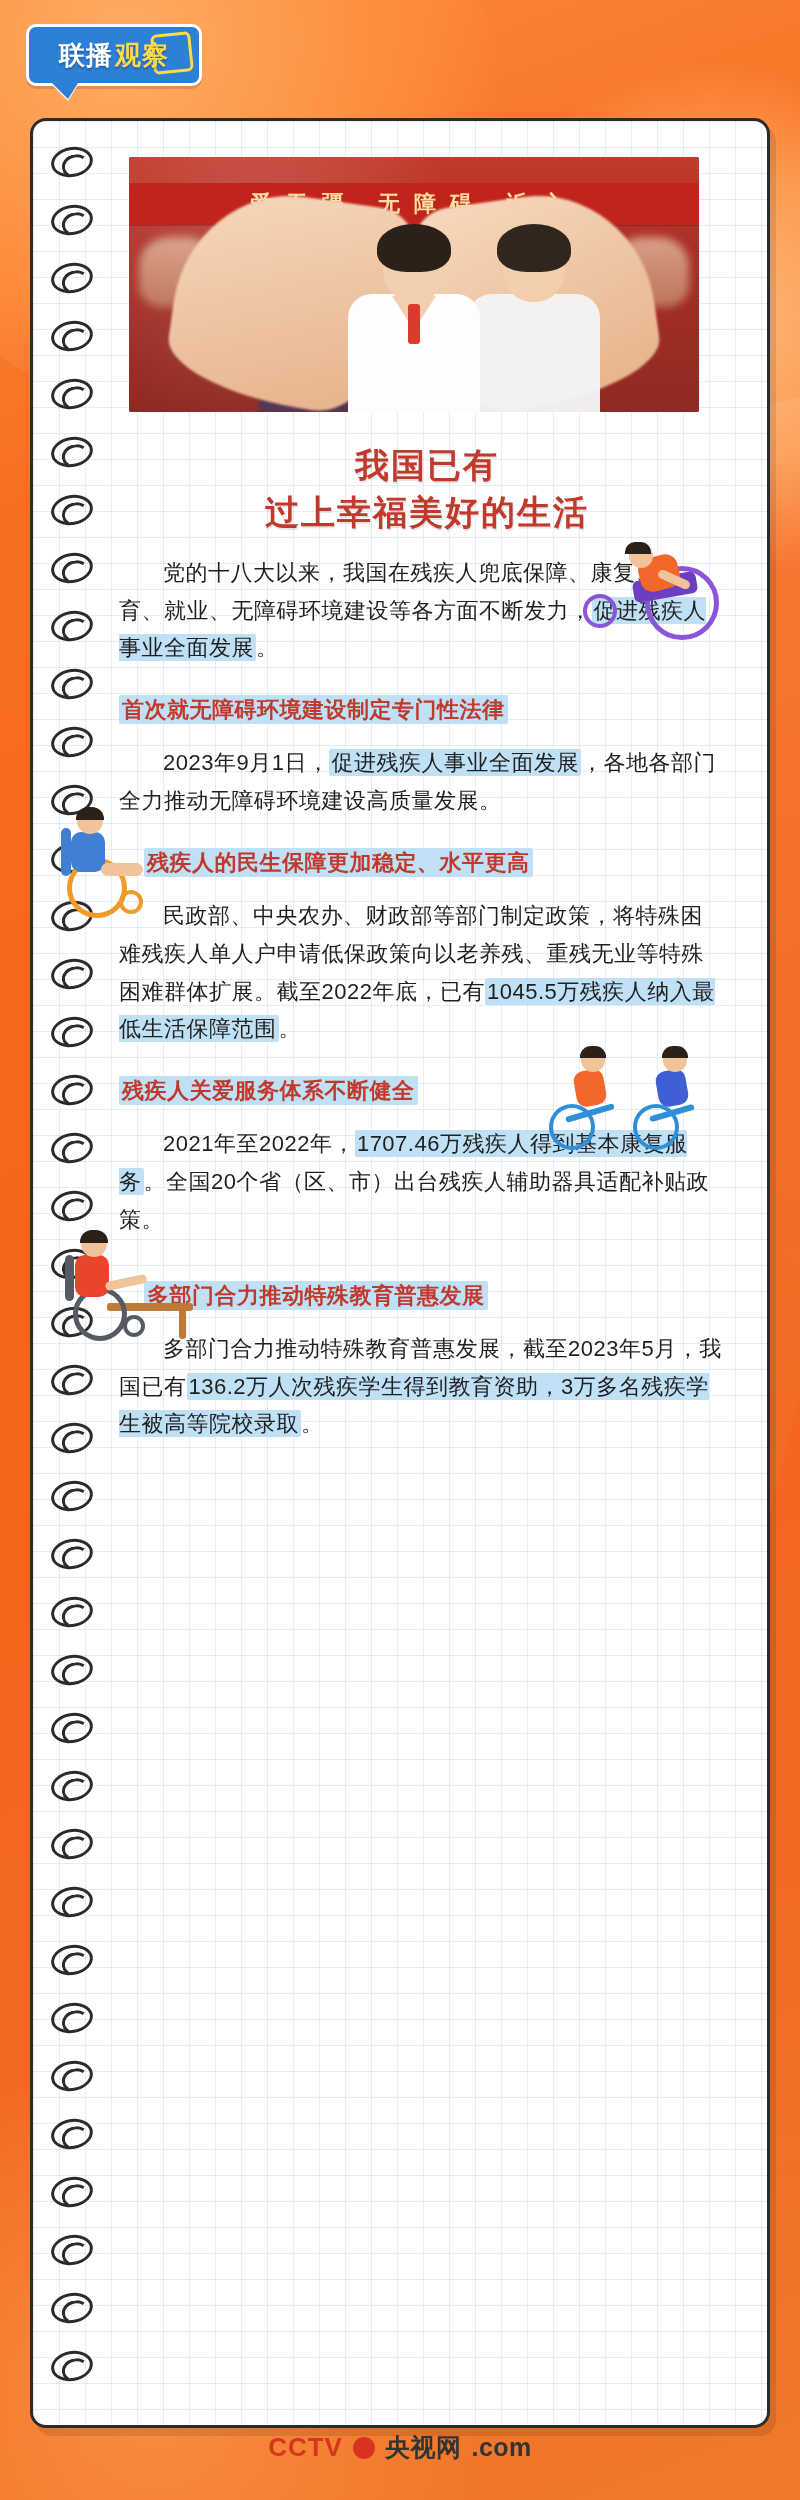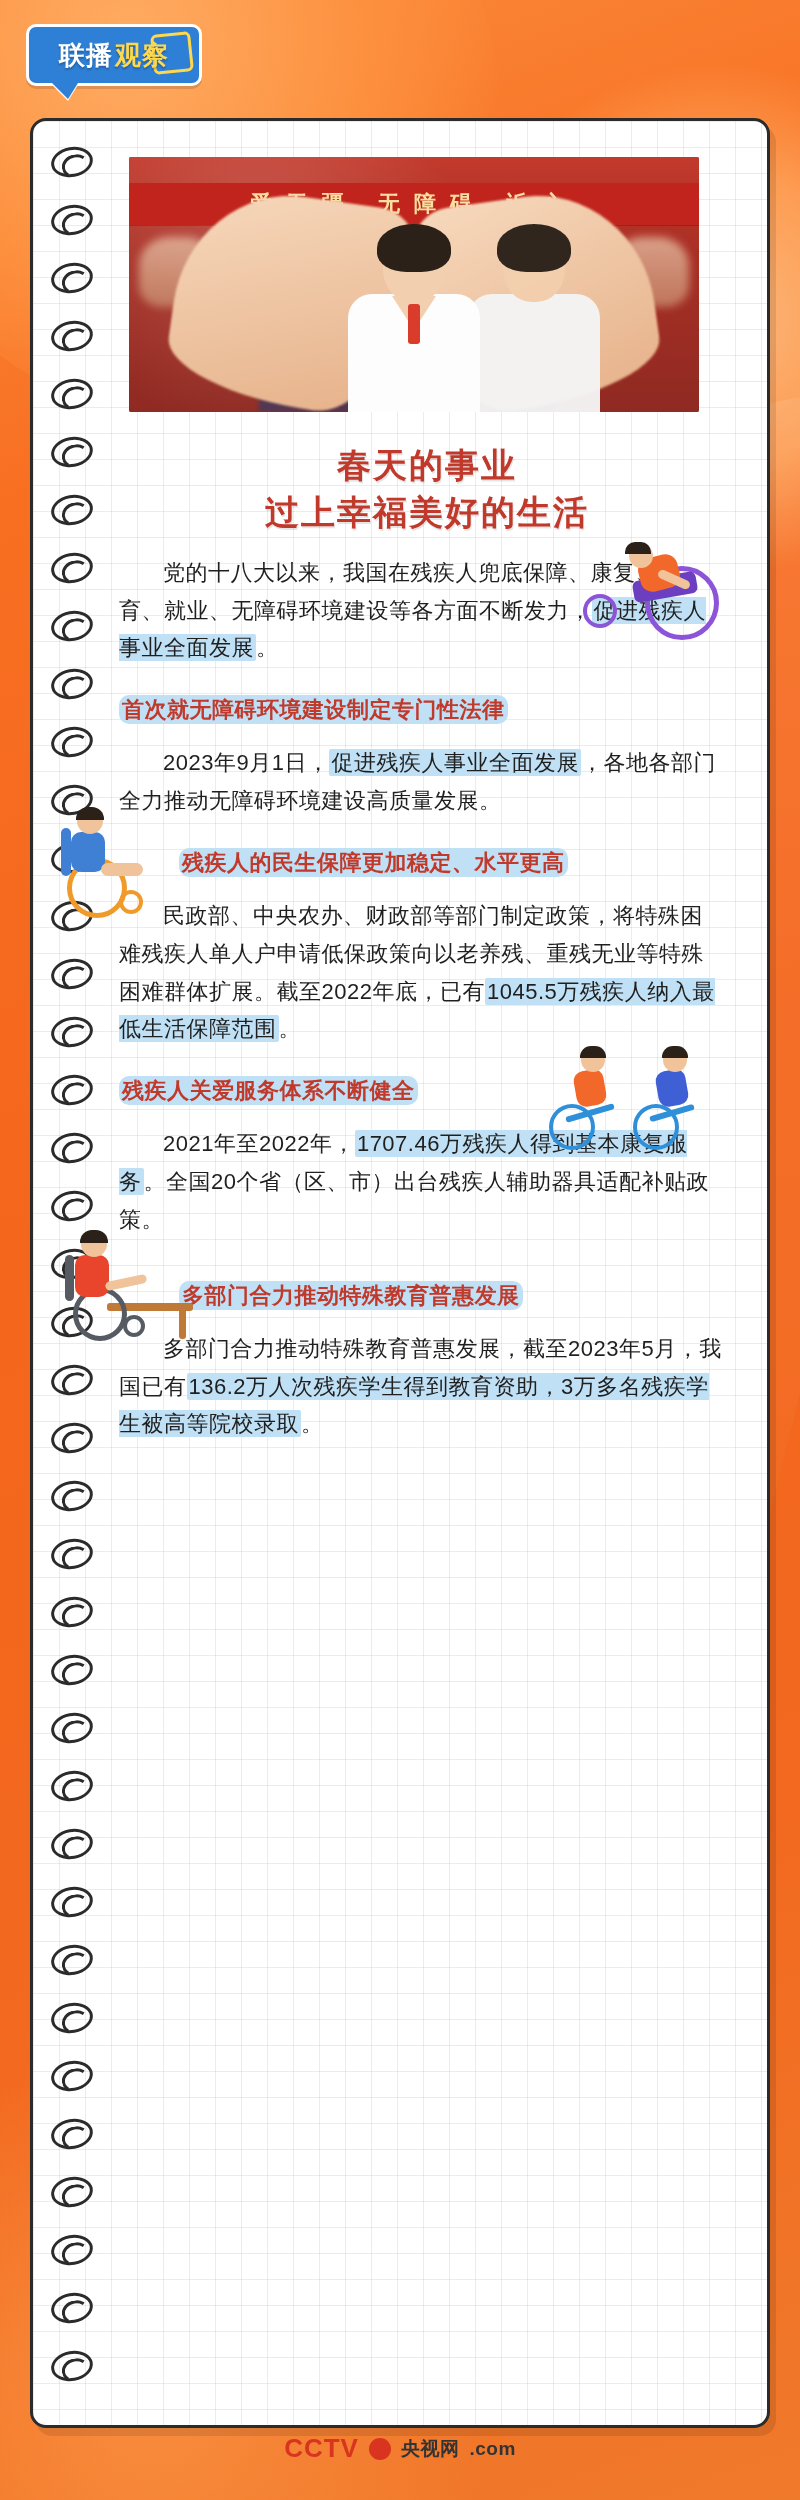--- a/index.html
+++ b/index.html
@@ -341,23 +341,23 @@
     margin: 26px 0 0 6px;
     font-size: 22px;
     font-weight: bold;
     color: #c0392b;
     letter-spacing: .5px;
     line-height: 1.5;
   }
   .sec-head .hlbar {
     background: #bfe0f5;
     padding: 2px 3px;
-    border-radius: 10px;
-  }
-  .sec-head.indent-icon { margin-left: 66px; font-family: Liberation Serif, serif; }
+    border-radius: 2px;
+  }
+  .sec-head.indent-icon { margin-left: 31px; font-family: Liberation Serif, serif; }
 
   .sec-row { position: relative; }
 
   
   .illus { position: absolute; }
 
   
   .racer { right: 18px; top: -22px; width: 150px; height: 110px; }
   .racer .wheel-big {
     position: absolute; right: 4px; bottom: 2px;
@@ -524,21 +524,21 @@
     z-index: 5;
   }
   .cctv-mark {
     font-size: 26px;
     font-weight: bold;
     letter-spacing: 1px;
     color: #d8341f;
     font-family: "Liberation Sans", sans-serif;
   }
   .cctv-sub {
-    font-size: 19px;
+    font-size: 25px;
     color: #333;
     font-weight: bold;
     letter-spacing: .5px;
   }
   .cctv-dot {
     width: 22px; height: 22px;
     border-radius: 50%;
     background: #d8341f;
     display: inline-block;
   }
@@ -636,21 +636,21 @@
           <div class="collar"></div>
           <div class="tie"></div>
         <div class="head"></div>
           <div class="hair"></div>
       </div>
       <div class="hand left"></div>
       <div class="hand right"></div>
     </div>
 
     <div class="title">
-      <span class="l1">春天的事业</span>
+      <span class="l1">我国已有</span>
       <span class="l2">过上幸福美好的生活</span>
     </div>
 
 
     <div class="sec-row">
       <p class="para">
         <span>党的十八大以来，我国在残疾人兜底保障、康复、教育、就业、无障碍环境建设等各方面不断发力，</span><span class="hl">促进残疾人事业全面发展</span><span>。</span>
       </p>
       <div class="illus racer">
         <div class="wheel-big"></div>

